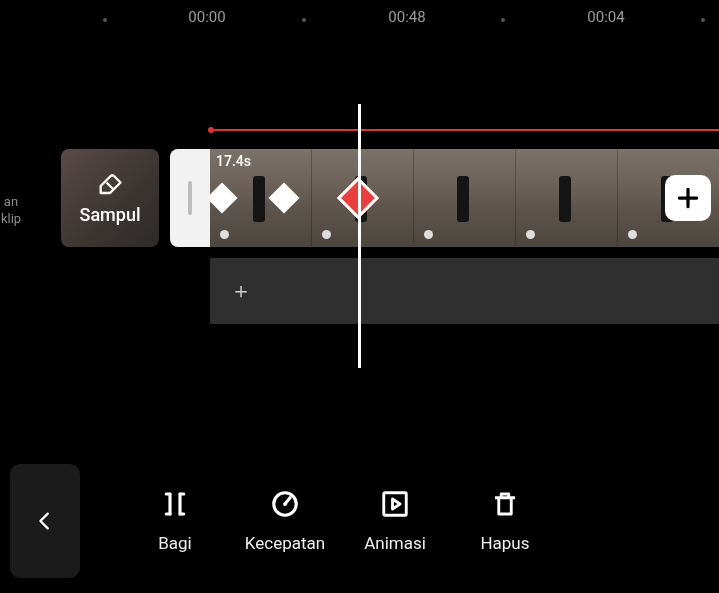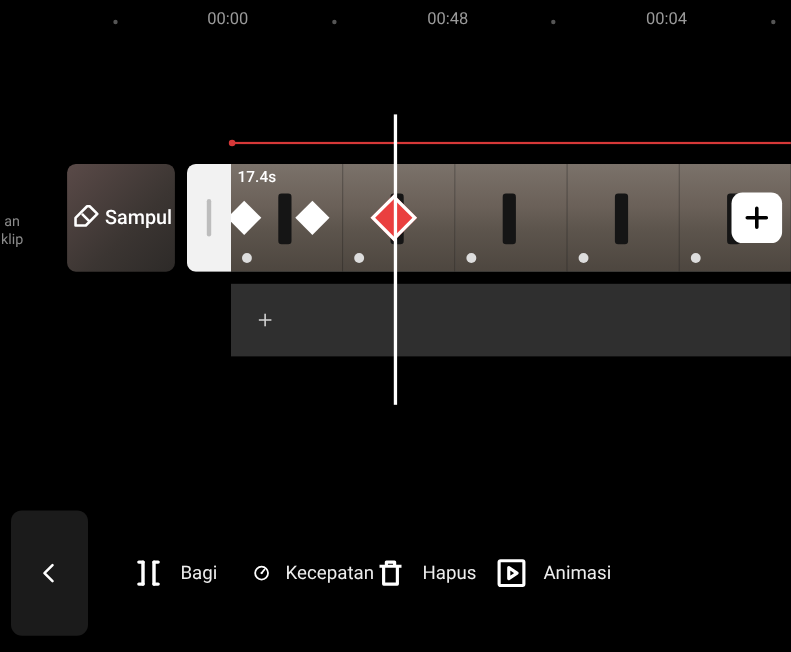--- a/index.html
+++ b/index.html
@@ -41,21 +41,21 @@
   
   .cover{
     position:absolute;
     left:61px;
     top:149px;
     width:98px;
     height:98px;
     border-radius:8px;
     background:linear-gradient(135deg,#5a4a48,#3b3532 60%,#2d2a28);
     display:flex;
-    flex-direction:row;
+    flex-direction:column;
     align-items:center;
     justify-content:center;
     gap:4px;
   }
   .cover-text{
     font-size:18px;
     font-weight:500;
     color:#fff;
   }
   
@@ -71,21 +71,21 @@
   }
   
   .track{
     position:absolute;
     left:170px;
     top:149px;
     right:0;
     height:98px;
     border-radius:8px 0 0 8px;
     overflow:hidden;
-    background:#404040;
+    background:#701a75;
     display:flex;
   }
   .track::before{
     
     content:"";
     position:absolute;
     left:40px;
     right:0;
     top:-20px;
     height:2px;
@@ -242,21 +242,21 @@
     border-radius:10px;
     background:#1b1b1b;
     display:flex;
     align-items:center;
     justify-content:center;
   }
   .tool{
     flex:none;
     width:110px;
     display:flex;
-    flex-direction:row;
+    flex-direction:column;
     align-items:center;
     gap:14px;
   }
   .tool .lbl{
     font-size:17px;
     color:#eee;
   }
   .tool.edge{ width:50px; }
   svg{ display:block; }
 </style>
@@ -343,26 +343,26 @@
       <circle cx="12" cy="12" r="9" fill="none" stroke="#fff" stroke-width="2.5"></circle>
       <path d="M12 12l4-5" stroke="#fff" stroke-width="2.5" stroke-linecap="round"></path>
       <circle cx="12" cy="12" r="1.5" fill="#fff"></circle>
     </svg>
     <span class="lbl">Kecepatan</span>
   </div>
 
 
   <div class="tool">
     <svg width="30" height="30" viewBox="0 0 24 24">
-      <path d="M4 7h16M9 7V4h6v3M7 7v13h10V7" fill="none" stroke="#fff" stroke-width="2.3" stroke-linejoin="round"></path>
-    </svg>
-    <span class="lbl">Hapus</span>
+      <rect x="3" y="3" width="18" height="18" rx="1" fill="none" stroke="#fff" stroke-width="2.3"></rect>
+      <path d="M10 8l6 4-6 4V8z" fill="none" stroke="#fff" stroke-width="2.3" stroke-linejoin="round"></path>
+    </svg>
+    <span class="lbl">Animasi</span>
   </div>
 
   <div class="tool">
     <svg width="30" height="30" viewBox="0 0 24 24">
-      <rect x="3" y="3" width="18" height="18" rx="1" fill="none" stroke="#fff" stroke-width="2.3"></rect>
-      <path d="M10 8l6 4-6 4V8z" fill="none" stroke="#fff" stroke-width="2.3" stroke-linejoin="round"></path>
-    </svg>
-    <span class="lbl">Animasi</span>
+      <path d="M4 7h16M9 7V4h6v3M7 7v13h10V7" fill="none" stroke="#fff" stroke-width="2.3" stroke-linejoin="round"></path>
+    </svg>
+    <span class="lbl">Hapus</span>
   </div>
 
 </div>
 
 </body></html>

